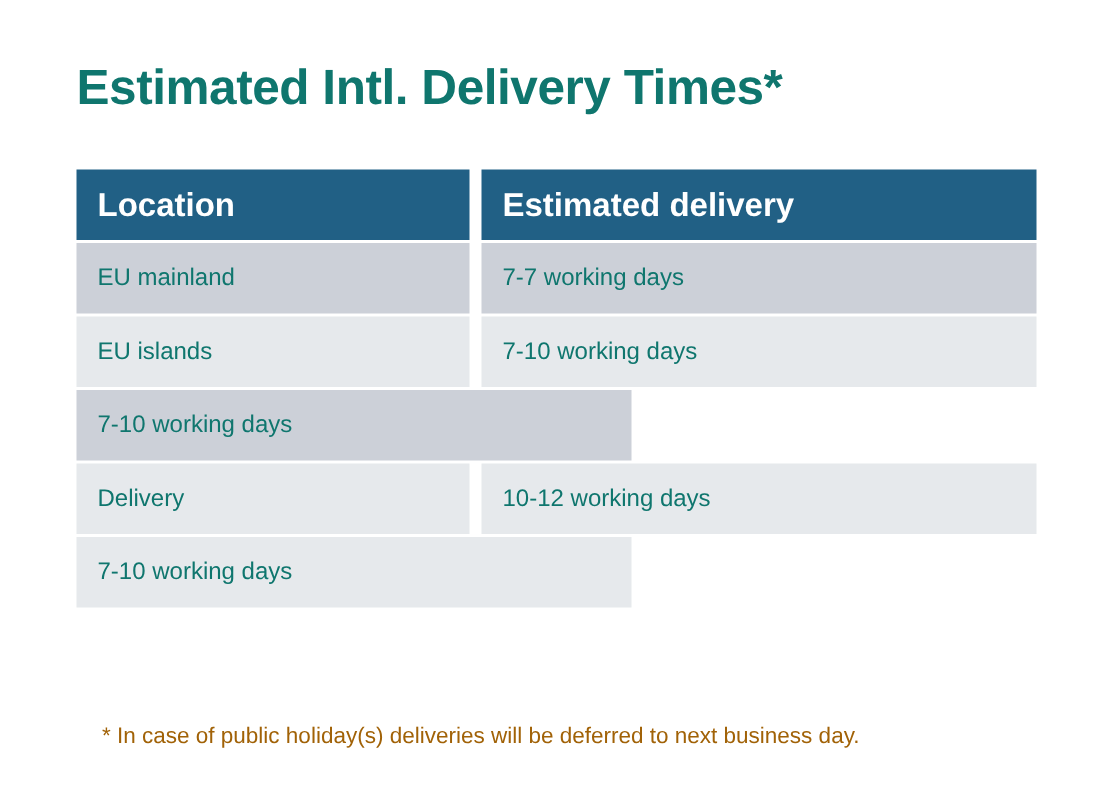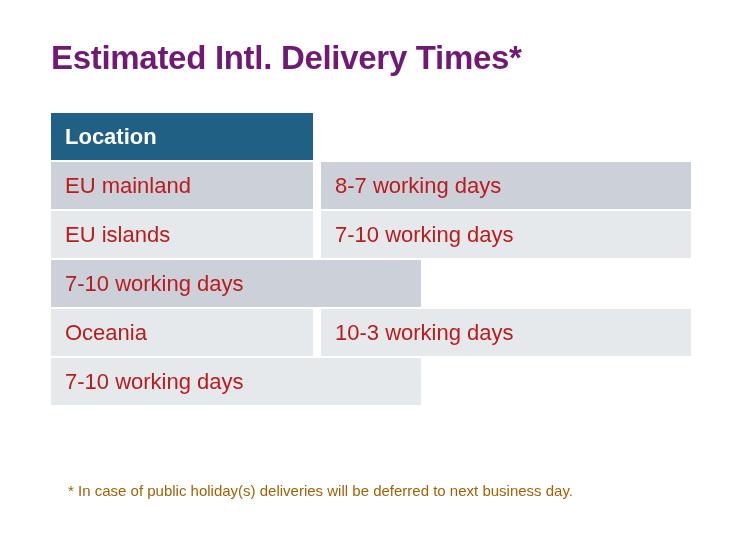--- a/index.html
+++ b/index.html
@@ -19,21 +19,21 @@
     inset: 0;
     background: #ffffff;
   }
   .page-title {
     position: absolute;
     left: 51px;
     top: 36px;
     font-size: 33px;
     font-weight: 700;
     letter-spacing: -0.3px;
-    color: #701a75;
+    color: #0f766e;
     white-space: nowrap;
     line-height: 44px;
   }
   .table {
     position: absolute;
     left: 51px;
     top: 113px;
     width: 640px;
     display: flex;
     flex-direction: column;
@@ -45,23 +45,23 @@
     height: 47px;
   }
   .row.header-row {
     height: 47px;
   }
   .cell {
     display: flex;
     align-items: center;
     box-sizing: border-box;
     padding: 0 14px;
-    font-size: 22px;
+    font-size: 16px;
     line-height: 1;
-    color: #b91c1c;
+    color: #0f766e;
     white-space: nowrap;
     overflow: hidden;
   }
   .cell.col-location {
     width: 262px;
     flex: 0 0 262px;
   }
   .cell.col-delivery {
     width: 370px;
     flex: 0 0 370px;
@@ -93,39 +93,40 @@
 <body>
 
 <div class="page">
 
   <div class="page-title">Estimated Intl. Delivery Times*</div>
 
   <div class="table">
 
     <div class="row header-row">
       <div class="cell col-location">Location</div>
+      <div class="cell col-delivery">Estimated delivery</div>
     </div>
 
     <div class="row shade-dark">
       <div class="cell col-location">EU mainland</div>
-      <div class="cell col-delivery">8-7 working days</div>
+      <div class="cell col-delivery">7-7 working days</div>
     </div>
 
     <div class="row shade-light">
       <div class="cell col-location">EU islands</div>
       <div class="cell col-delivery">7-10 working days</div>
     </div>
 
     <div class="row shade-dark">
       <div class="cell col-delivery">7-10 working days</div>
     </div>
 
     <div class="row shade-light">
-      <div class="cell col-location">Oceania</div>
-      <div class="cell col-delivery">10-3 working days</div>
+      <div class="cell col-location">Delivery</div>
+      <div class="cell col-delivery">10-12 working days</div>
     </div>
 
 
     <div class="row shade-light">
       <div class="cell col-delivery">7-10 working days</div>
     </div>
 
   </div>
 
   <div class="footnote">* In case of public holiday(s) deliveries will be deferred to next business day.</div>

